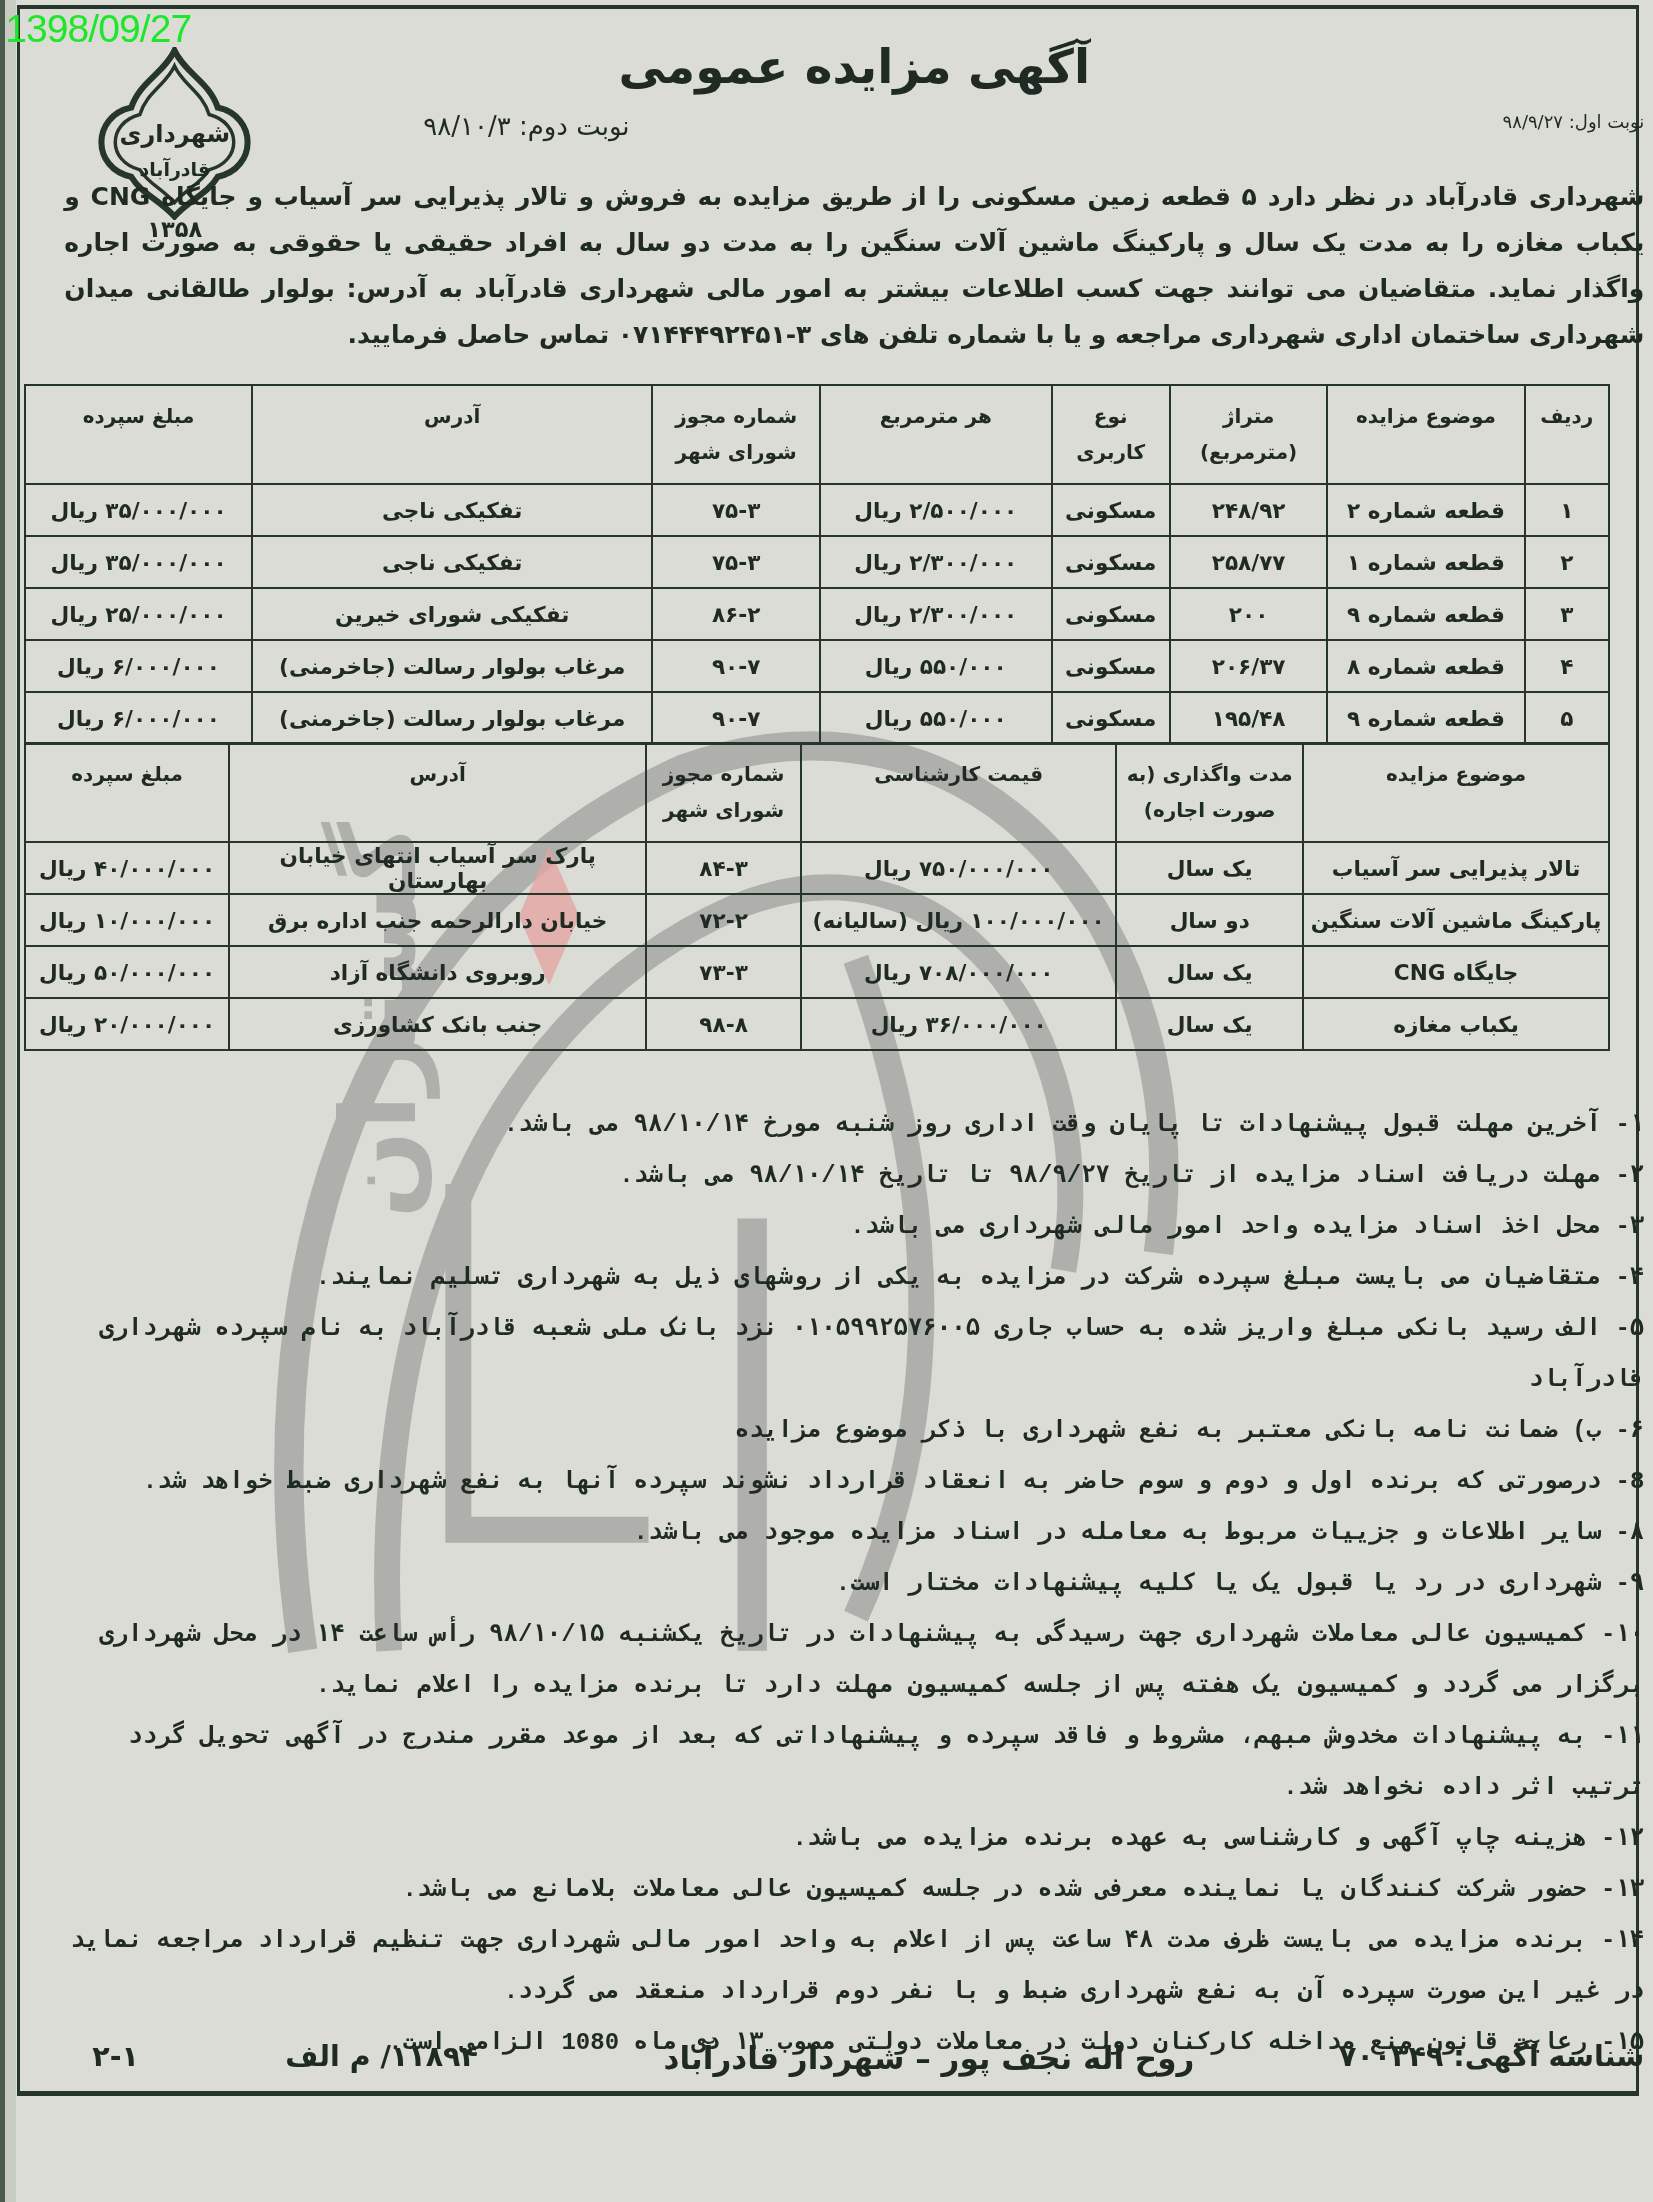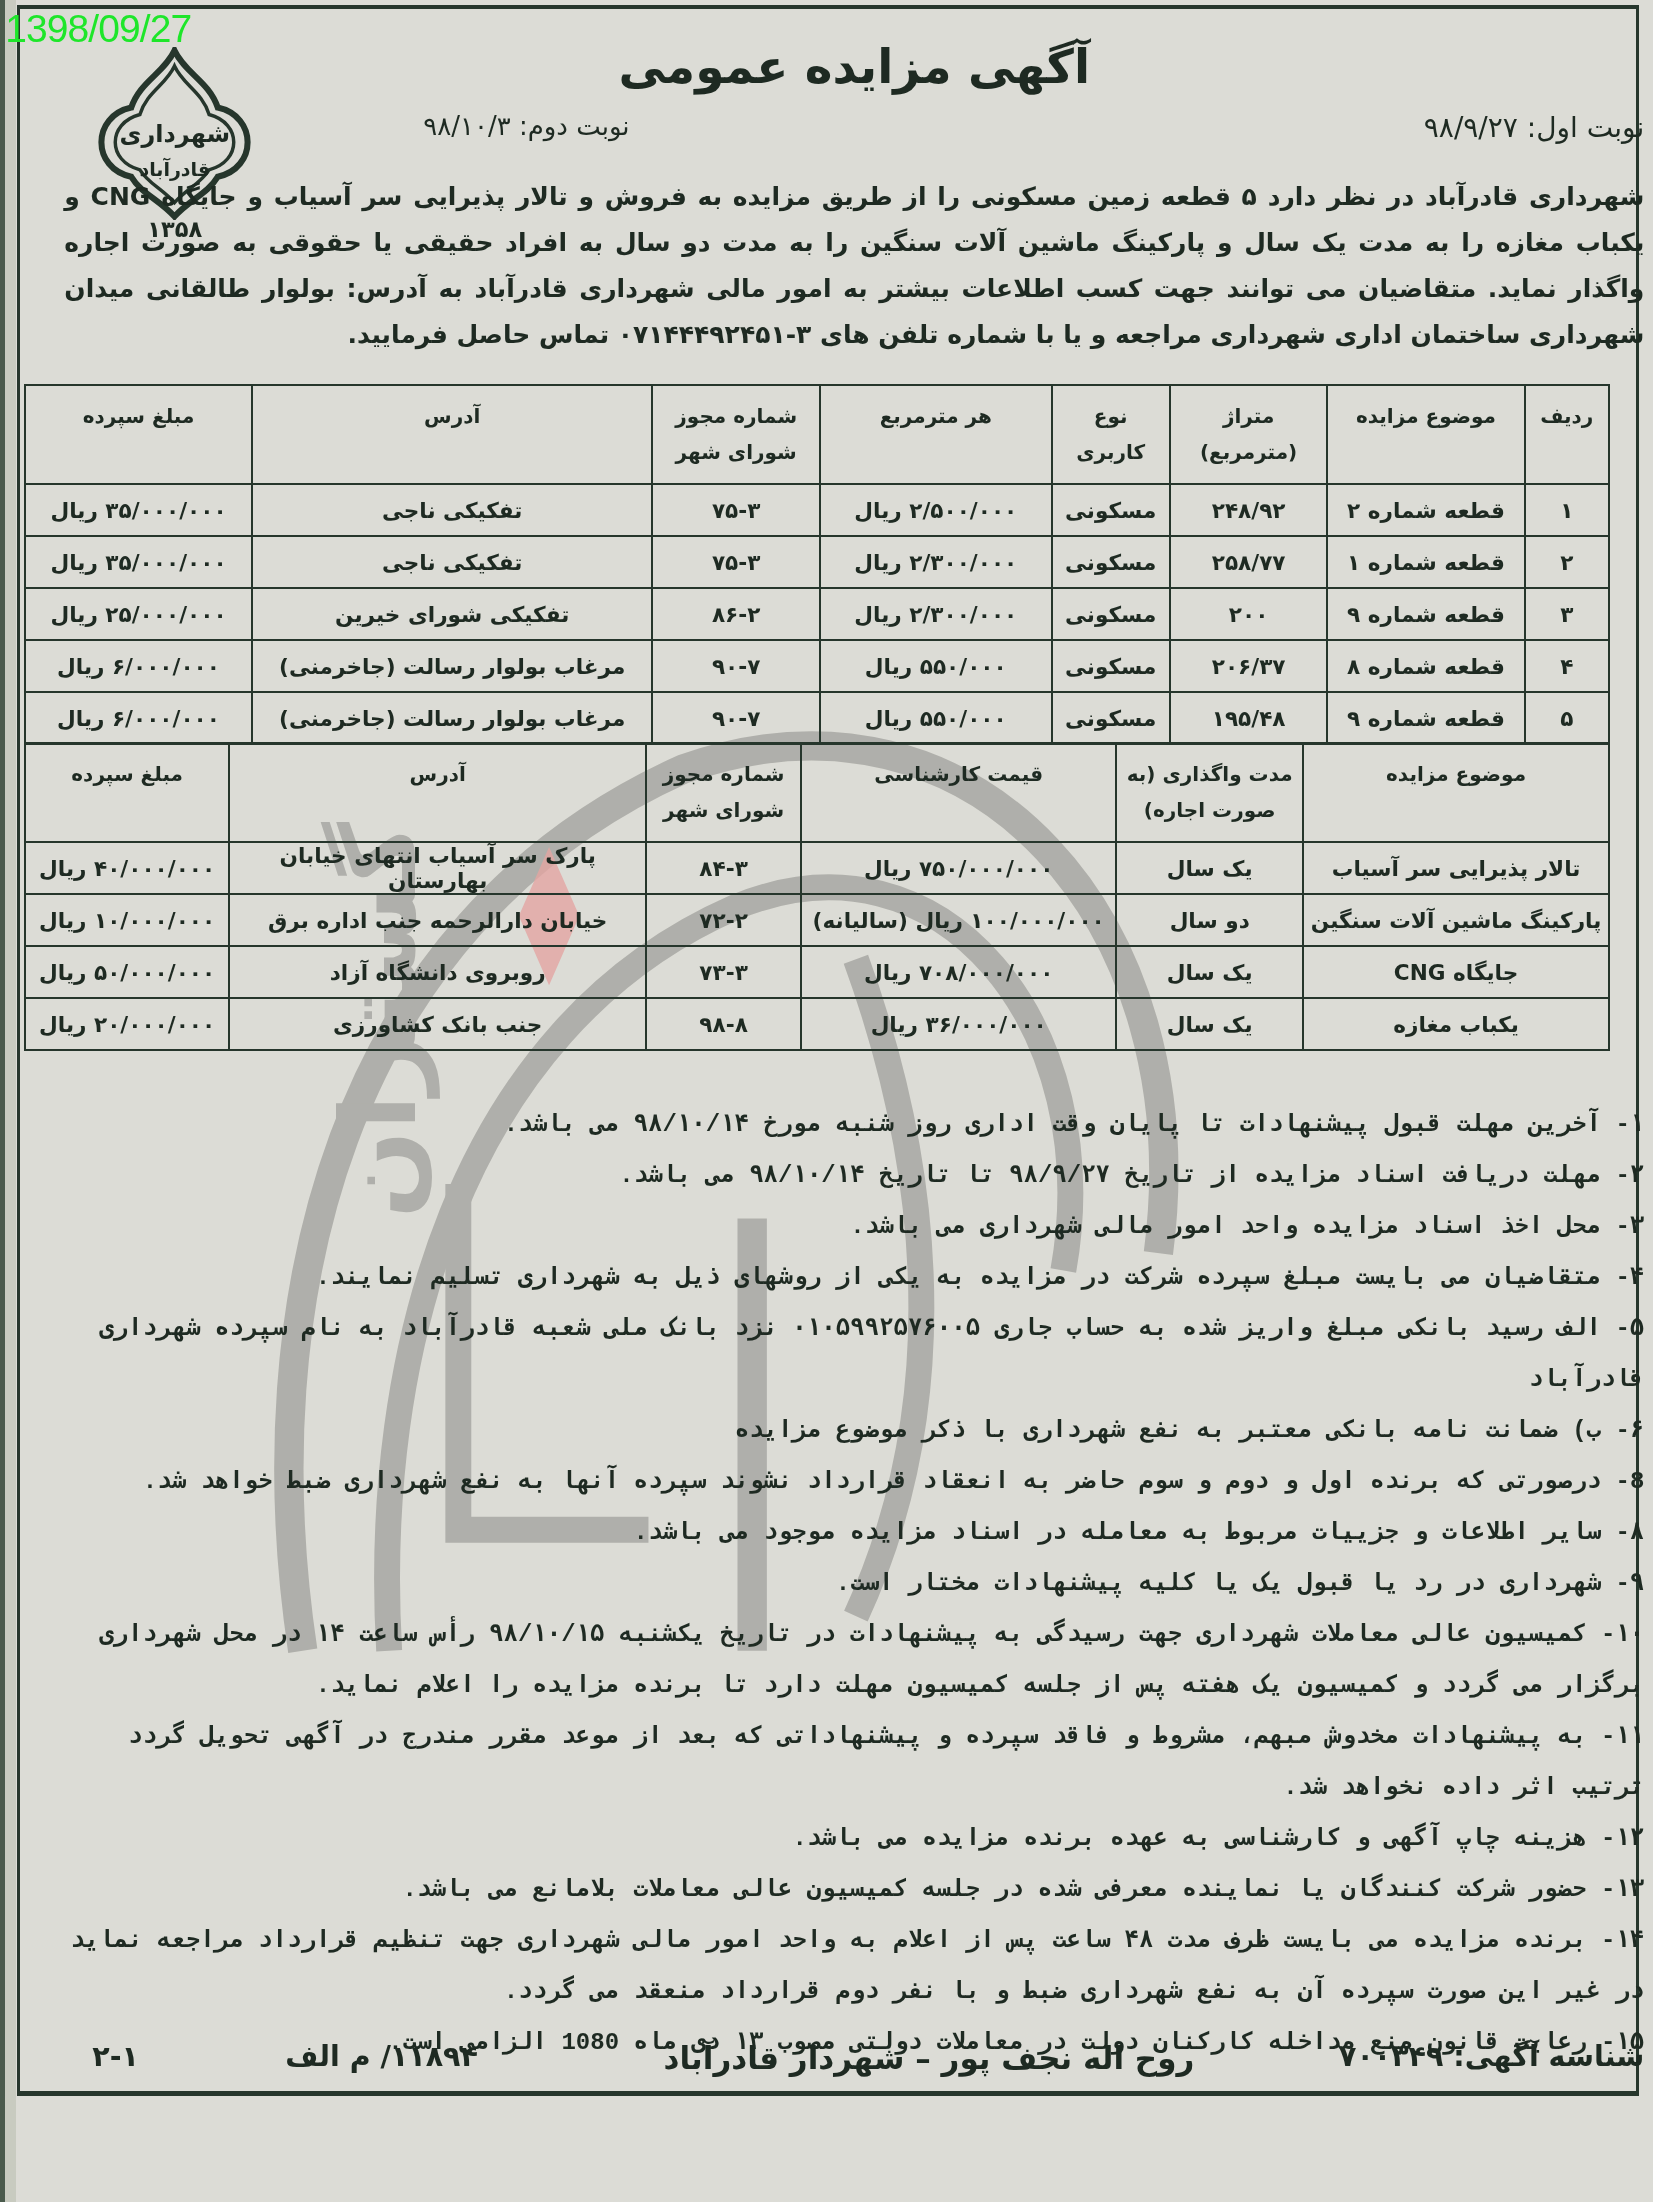--- a/index.html
+++ b/index.html
@@ -34,21 +34,21 @@
     font-size: 47px; font-weight: bold; letter-spacing: -0.9px;
   }
   .logo {
     position: absolute; left: 45px; top: 43px; width: 173px; height: 208px; direction: rtl;
   }
   .logo svg { position: absolute; left: 0; top: 0; }
   .logo .l1 { position: absolute; top: 73px; left: 0; width: 173px; text-align: center; font-weight: bold; font-size: 24px; }
   .logo .l2 { position: absolute; top: 111px; left: 0; width: 173px; text-align: center; font-weight: bold; font-size: 19px; }
   .logo .l3 { position: absolute; top: 169px; left: 0; width: 173px; text-align: center; font-weight: bold; font-size: 22.5px; }
 
-  .round1 { position: absolute; right: 21px; top: 107px; font-size: 28px; }
+  .round1 { position: absolute; right: 21px; top: 107px; font-size: 18px; }
   .round2 { position: absolute; left: 380px; top: 107px; font-size: 26px; }
 
   .intro {
     position: absolute; right: 21px; left: 21px; top: 145px;
     font-size: 25px; font-weight: bold; line-height: 46px; text-align: justify;
   }
 
   table.grid {
     position: absolute; border-collapse: collapse; direction: rtl;
     font-weight: bold; font-size: 21.6px; text-align: center;

